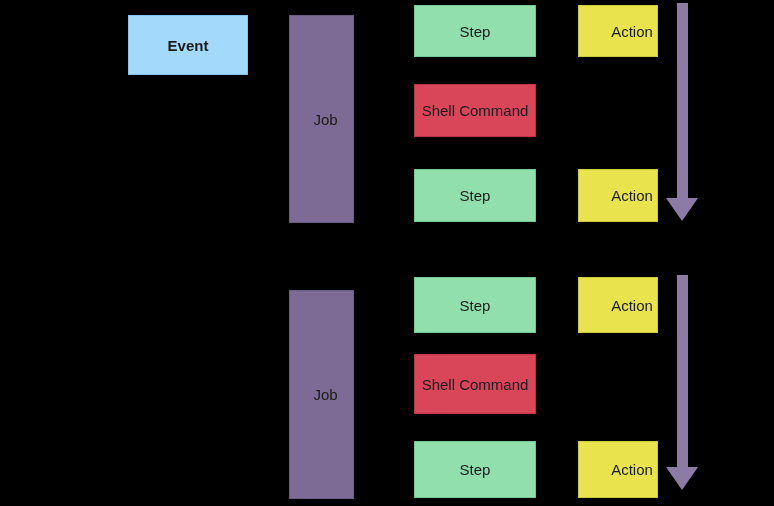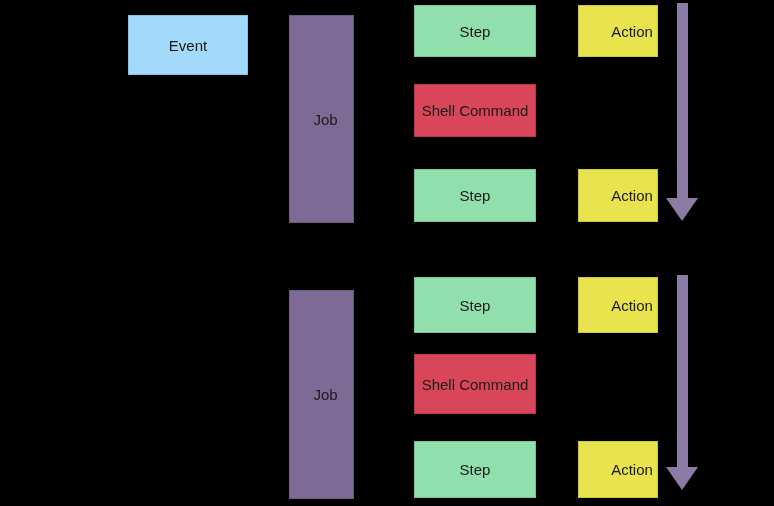--- a/index.html
+++ b/index.html
@@ -24,20 +24,21 @@
     justify-content: center;
     font-size: 15px;
     color: #1a1a1a;
     text-align: center;
     box-sizing: border-box;
     white-space: nowrap;
   }
   .event-node {
     background: var(--event-fill, #a3d9fa);
     border: 1px solid var(--event-border, #84c3ea);
+    font-weight: bold;
   }
   .job-node {
     background: var(--job-fill, #7d6b95);
     border: 1px solid var(--job-border, #6b5a82);
     padding-left: 8px;
   }
   .step-node {
     background: var(--step-fill, #90dfad);
     border: 1px solid var(--step-border, #74c794);
   }

